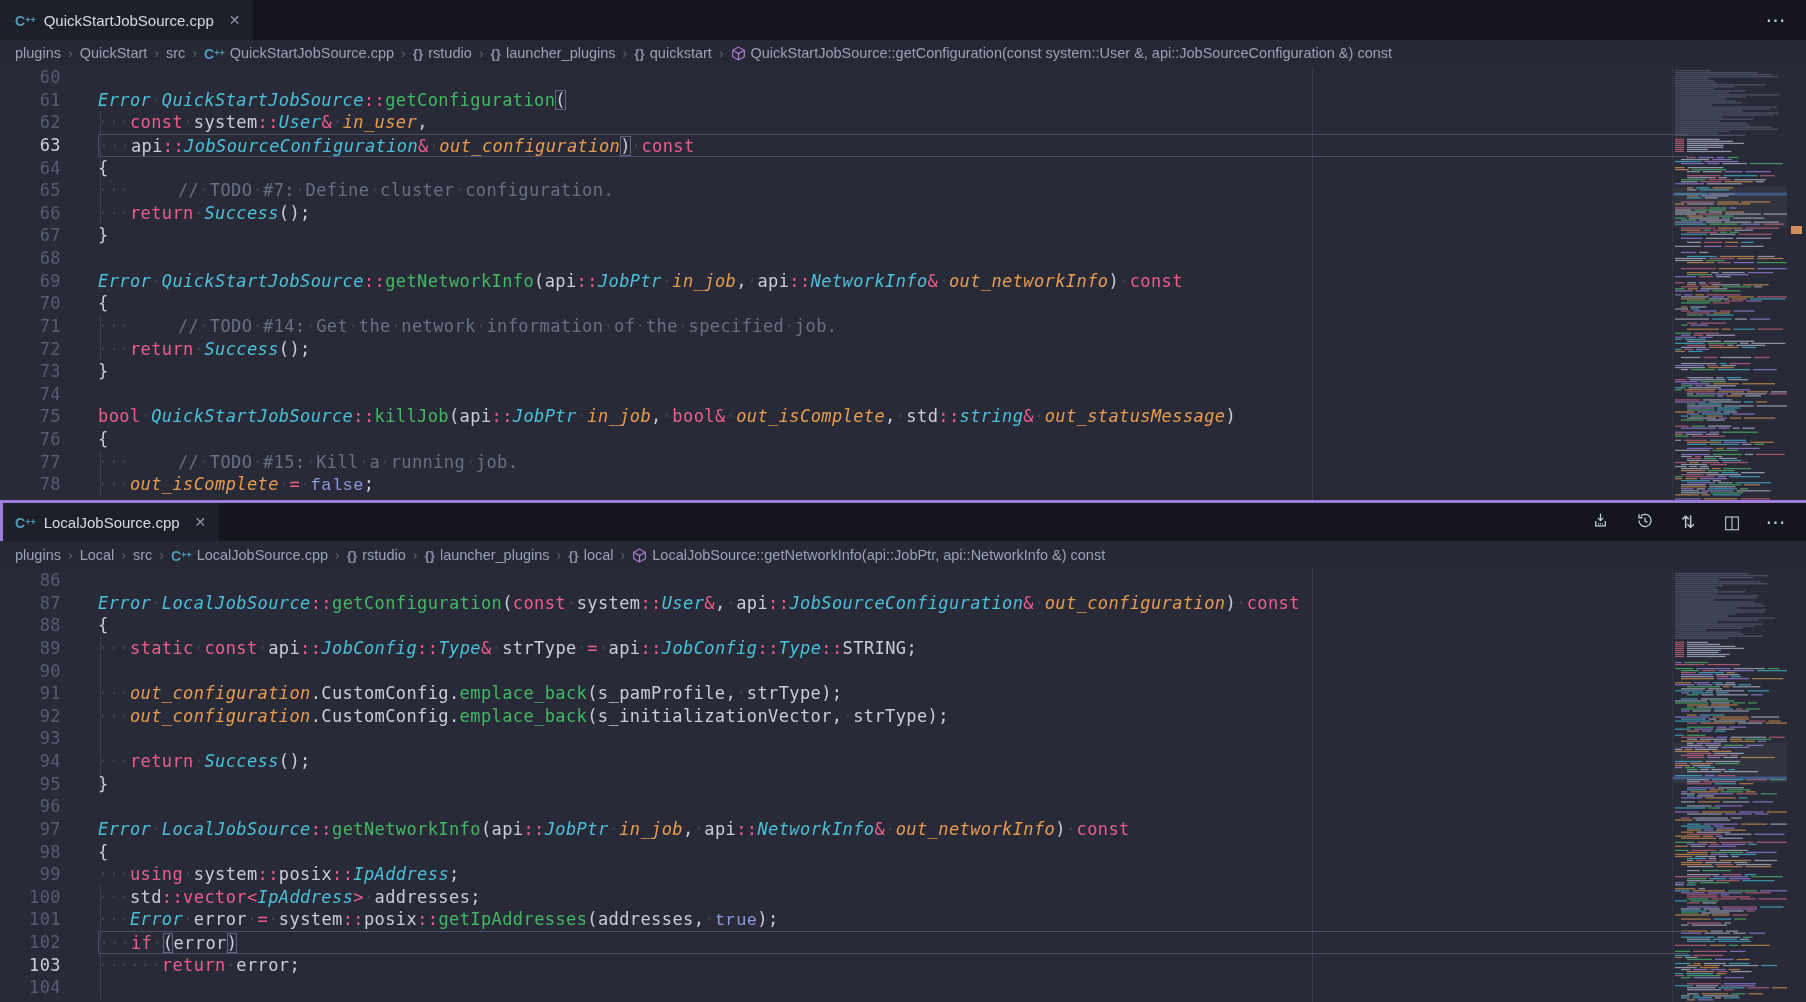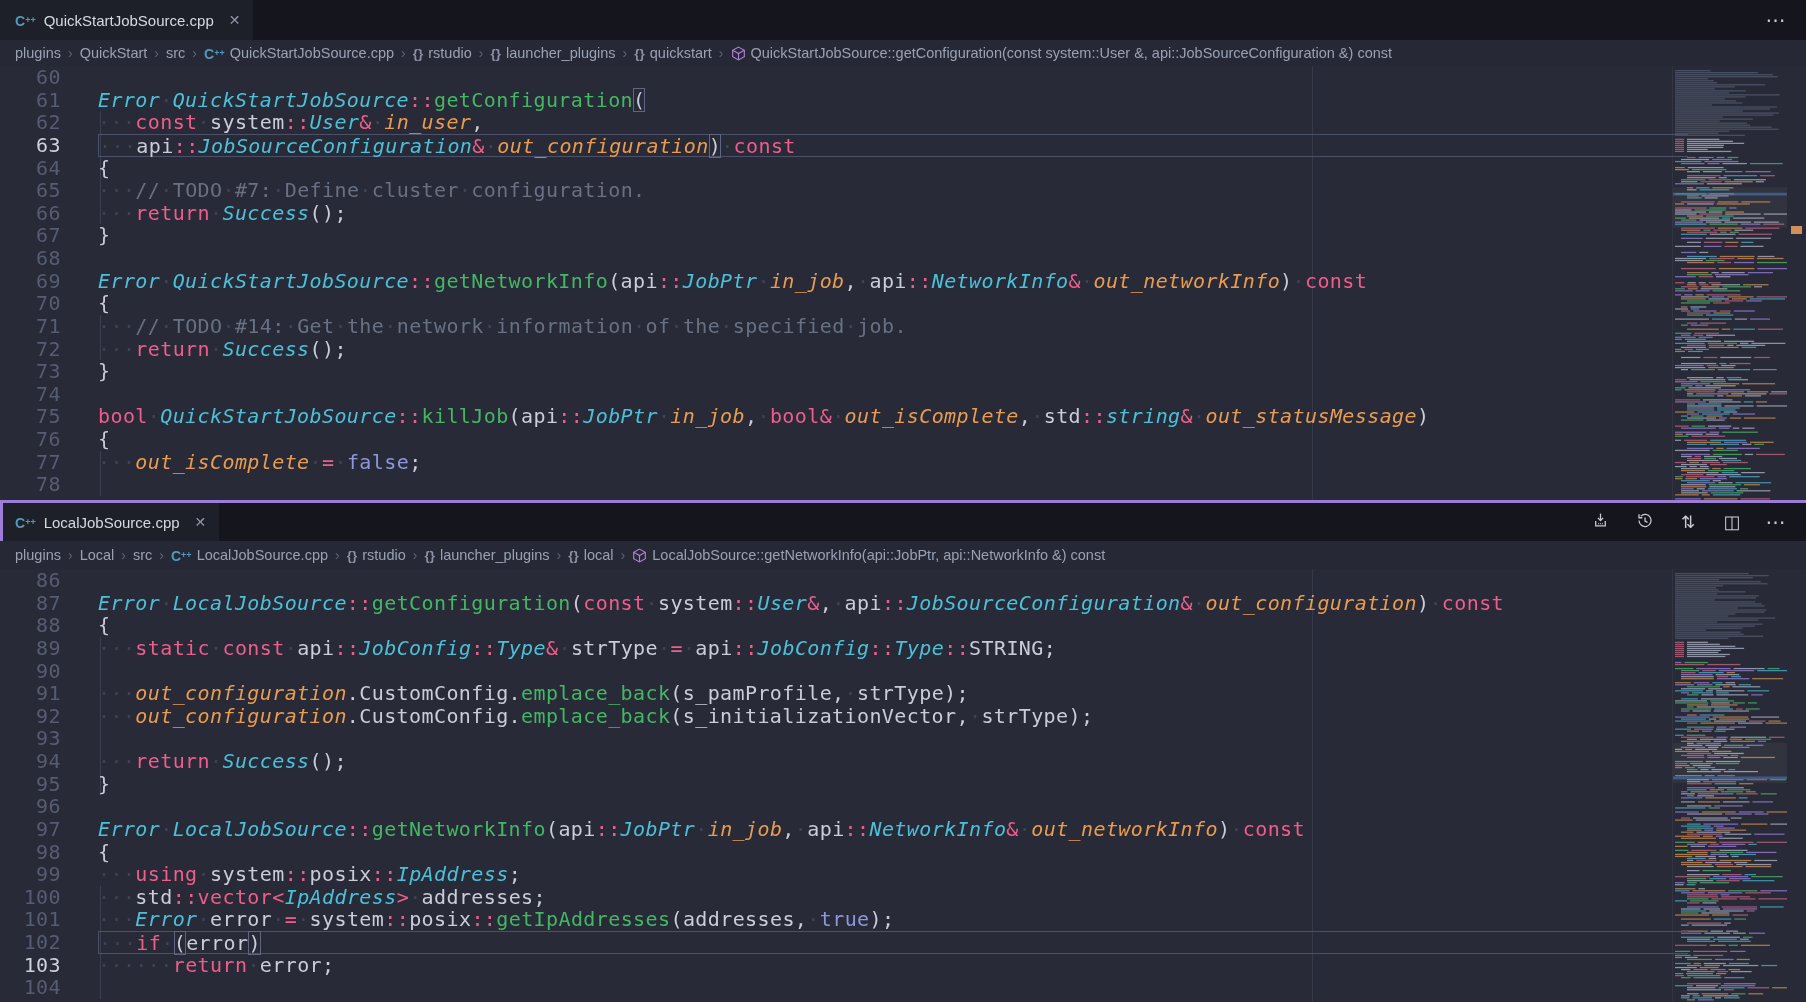--- a/index.html
+++ b/index.html
@@ -29,42 +29,42 @@
   #group-bottom .crumbs{height:28px;}
   .crumb{display:flex;align-items:center;gap:5px;margin-right:7px;cursor:pointer;}
   .crumb-sep{color:var(--crumb_sep);font-size:14px;margin-right:7px;}
   .cppicon{color:var(--cpp_blue);font-weight:700;font-size:14px;line-height:14px;}
   .cppicon .pp{font-size:9px;vertical-align:3px;letter-spacing:0;}
   .nsicon{color:var(--ns_icon);font-weight:600;font-size:13.5px;}
   .methodicon svg{display:block;}
 
   
   .editor{position:absolute;left:0;right:0;top:66px;bottom:0;background:var(--bg_editor);overflow:hidden;}
-  .mono{font-family:"DejaVu Sans Mono",monospace;font-size:20px;letter-spacing:0.4px;}
+  .mono{font-family:"DejaVu Sans Mono",monospace;font-size:17px;letter-spacing:0.4px;}
   .gutter{position:absolute;left:0;top:0;width:82px;}
   .ln{height:22.63px;line-height:22.63px;text-align:right;padding-right:21px;color:var(--line_no);box-sizing:border-box;}
   .ln.active{color:var(--line_no_active);}
   .code-area{position:absolute;left:98px;top:0;width:1590px;}
   .row{height:22.63px;line-height:22.63px;white-space:pre;box-sizing:border-box;position:relative;z-index:2;}
   .row.active{border-top:1px solid var(--current_border);border-bottom:1px solid var(--current_border);
               border-left:1px solid var(--current_border);}
   .ruler{position:absolute;top:0;height:500px;left:1214px;width:1px;background:var(--ruler);z-index:1;}
   .guide{position:absolute;width:1px;background:var(--guide);left:2px;z-index:1;}
   .minimap{position:absolute;left:1672px;top:0;bottom:0;width:114px;border-left:1px solid rgba(255,255,255,.05);}
   .overview{position:absolute;left:1786px;top:0;bottom:0;width:20px;}
   .marker{position:absolute;left:5px;width:11px;height:8px;background:var(--marker);}
 
   
   .tok-t{color:var(--c_type);font-style:italic;}
   .tok-k{color:var(--c_kw);}
   .tok-f{color:var(--c_fn);}
   .tok-p{color:var(--c_param);font-style:italic;}
   .tok-n{color:var(--c_fg);}
-  .tok-c{color:var(--c_comment);}
-  .tok-b{color:var(--c_bool);}
+  .tok-c{color:var(--c_comment);margin-left:48px;}
+  .tok-b{color:var(--c_bool);font-family:Liberation Mono, monospace;}
   .tok-x{color:var(--c_fg);box-shadow:inset 0 0 0 1px var(--bracket_border);}
   .ws{color:var(--c_ws);}
 </style>
 </head>
 <body>
 
 <section class="group" id="group-top">
   <div class="tabbar">
     <div class="tab active">
       <span class="tab-icon"><span class="cppicon">C<span class="pp">++</span></span></span>
@@ -157,20 +157,21 @@
         <div class="row"><span class="tok-n">}</span></div>
         <div class="row"></div>
         <div class="row"><span class="tok-t">Error</span><span class="tok-n"><span class="ws">·</span></span><span class="tok-t">QuickStartJobSource</span><span class="tok-k">::</span><span class="tok-f">getNetworkInfo</span><span class="tok-n">(api</span><span class="tok-k">::</span><span class="tok-t">JobPtr</span><span class="tok-n"><span class="ws">·</span></span><span class="tok-p">in_job</span><span class="tok-n">,<span class="ws">·</span>api</span><span class="tok-k">::</span><span class="tok-t">NetworkInfo</span><span class="tok-k">&amp;</span><span class="tok-n"><span class="ws">·</span></span><span class="tok-p">out_networkInfo</span><span class="tok-n">)<span class="ws">·</span></span><span class="tok-k">const</span></div>
         <div class="row"><span class="tok-n">{</span></div>
         <div class="row"><span class="tok-n"><span class="ws">·</span><span class="ws">·</span><span class="ws">·</span></span><span class="tok-c">//<span class="ws">·</span>TODO<span class="ws">·</span>#14:<span class="ws">·</span>Get<span class="ws">·</span>the<span class="ws">·</span>network<span class="ws">·</span>information<span class="ws">·</span>of<span class="ws">·</span>the<span class="ws">·</span>specified<span class="ws">·</span>job.</span></div>
         <div class="row"><span class="tok-n"><span class="ws">·</span><span class="ws">·</span><span class="ws">·</span></span><span class="tok-k">return</span><span class="tok-n"><span class="ws">·</span></span><span class="tok-t">Success</span><span class="tok-n">();</span></div>
         <div class="row"><span class="tok-n">}</span></div>
         <div class="row"></div>
         <div class="row"><span class="tok-k">bool</span><span class="tok-n"><span class="ws">·</span></span><span class="tok-t">QuickStartJobSource</span><span class="tok-k">::</span><span class="tok-f">killJob</span><span class="tok-n">(api</span><span class="tok-k">::</span><span class="tok-t">JobPtr</span><span class="tok-n"><span class="ws">·</span></span><span class="tok-p">in_job</span><span class="tok-n">,<span class="ws">·</span></span><span class="tok-k">bool&amp;</span><span class="tok-n"><span class="ws">·</span></span><span class="tok-p">out_isComplete</span><span class="tok-n">,<span class="ws">·</span>std</span><span class="tok-k">::</span><span class="tok-t">string</span><span class="tok-k">&amp;</span><span class="tok-n"><span class="ws">·</span></span><span class="tok-p">out_statusMessage</span><span class="tok-n">)</span></div>
         <div class="row"><span class="tok-n">{</span></div>
+        <div class="row"><span class="tok-n"><span class="ws">·</span><span class="ws">·</span><span class="ws">·</span></span><span class="tok-c">//<span class="ws">·</span>TODO<span class="ws">·</span>#15:<span class="ws">·</span>Kill<span class="ws">·</span>a<span class="ws">·</span>running<span class="ws">·</span>job.</span></div>
         <div class="row"><span class="tok-n"><span class="ws">·</span><span class="ws">·</span><span class="ws">·</span></span><span class="tok-p">out_isComplete</span><span class="tok-n"><span class="ws">·</span></span><span class="tok-k">=</span><span class="tok-n"><span class="ws">·</span></span><span class="tok-b">false</span><span class="tok-n">;</span></div>
       </div>
     <div class="minimap"><svg width="114" height="440">
           <rect x="2" y="4.02" width="35.497123359236866" height="1.25" fill="#4b5164"></rect>
           <rect x="2" y="6.039999999999999" width="82.75589923840016" height="1.25" fill="#4b5164"></rect>
           <rect x="2" y="8.059999999999999" width="97.71420143195428" height="1.25" fill="#4b5164"></rect>
           <rect x="2" y="10.079999999999998" width="102.7912024653051" height="1.25" fill="#4b5164"></rect>
           <rect x="2" y="12.099999999999998" width="33.07229821337387" height="1.25" fill="#4b5164"></rect>
           <rect x="2" y="14.119999999999997" width="38.832233055727556" height="1.25" fill="#4b5164"></rect>
           <rect x="2" y="16.139999999999997" width="42.13387360330671" height="1.25" fill="#4b5164"></rect>

